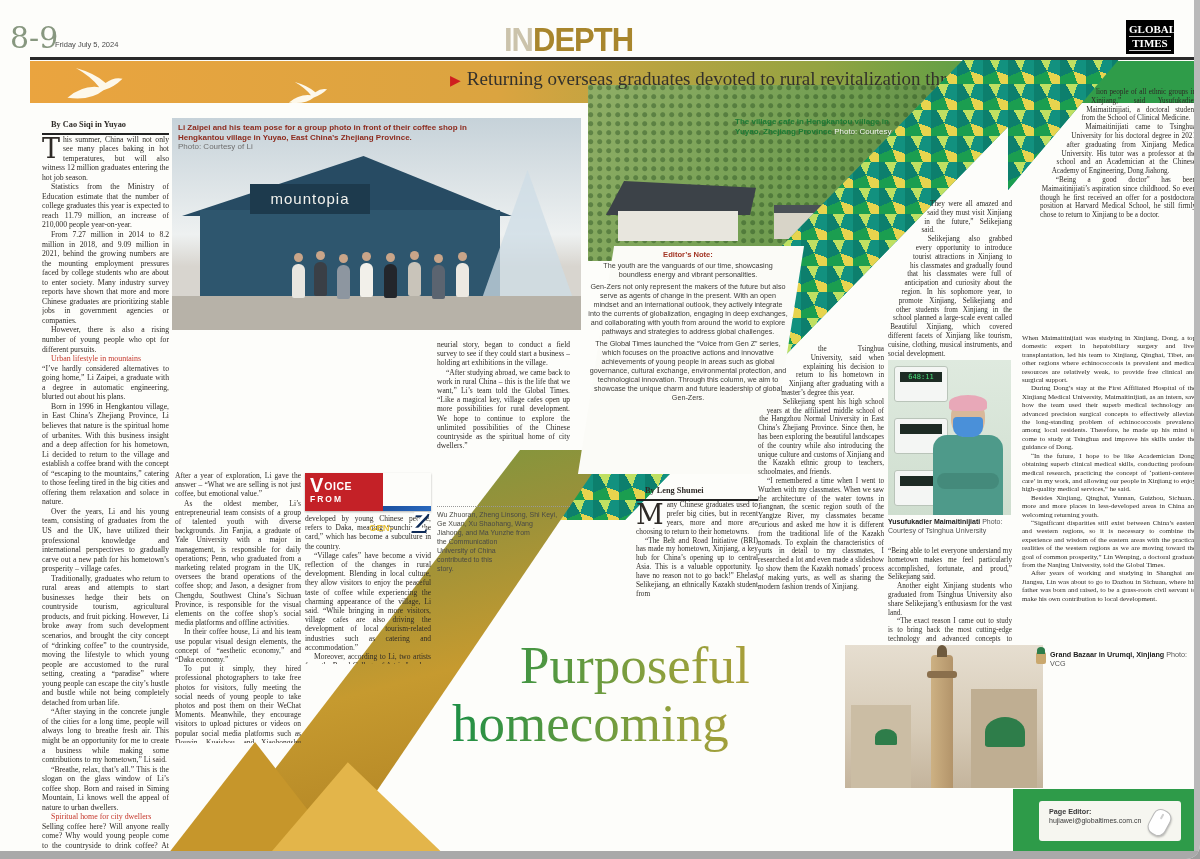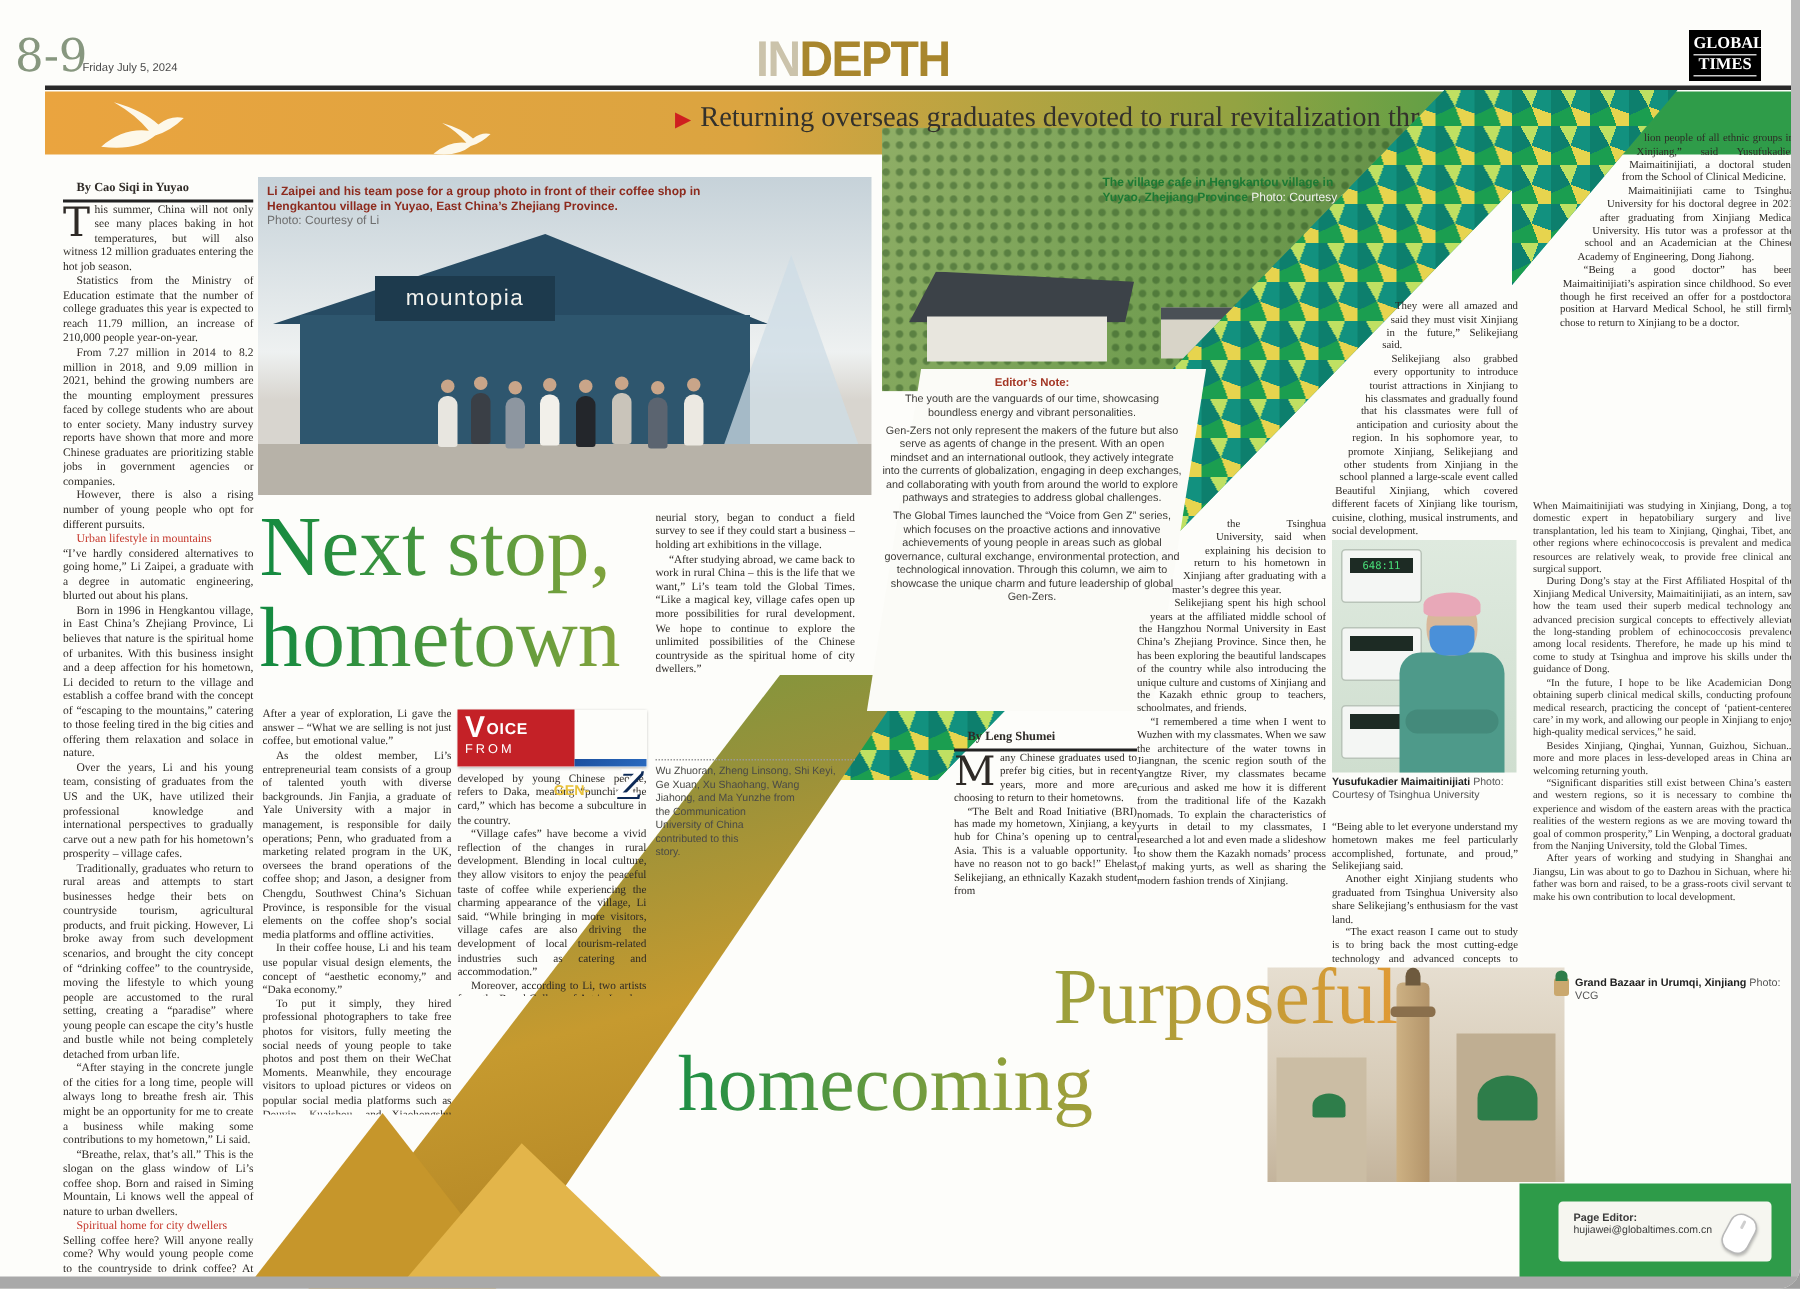--- a/index.html
+++ b/index.html
@@ -73,21 +73,21 @@
         font-family:"Liberation Sans",sans-serif;font-size:7.2px;line-height:9px;color:#3c3a36;}
   .note .ttl{font-weight:bold;color:#a33524;display:block;margin-bottom:2px;font-size:7.6px;}
   .note p{margin:0 0 3px;}
   
   .hl1{left:173px;top:334px;width:410px;z-index:4;font-size:57px;line-height:61px;
        background:linear-gradient(90deg,#128a40 0%,#7ca23c 55%,#d5a43a 100%);
        -webkit-background-clip:text;background-clip:text;color:transparent;}
   .hl2{left:452px;top:636px;width:480px;z-index:4;font-size:53px;line-height:58px;
        background:linear-gradient(90deg,#1e8f45 0%,#8fa03c 45%,#e09a35 100%);
        -webkit-background-clip:text;background-clip:text;color:transparent;}
-  .hl2 .l1{padding-left:68px;display:block;text-align:right;}
+  .hl2 .l1{padding-left:68px;display:block;}
   
   .t{z-index:4;text-align:justify;color:#2e2a26;overflow:hidden;}
   .t p{margin:0;text-indent:9px;}
   .t p.ni{text-indent:0;}
   .c1{left:42px;top:120px;width:127px;height:734px;font-size:7.7px;line-height:9.55px;}
   .c2{left:175px;top:471px;width:126px;height:272px;font-size:7.5px;line-height:9.2px;}
   .c3{left:305px;top:514px;width:126px;height:150px;font-size:7.5px;line-height:9.2px;}
   .c4{left:437px;top:340px;width:133px;height:160px;font-size:7.5px;line-height:9.2px;}
   .ca{left:636px;top:487px;width:122px;height:152px;font-size:7.3px;line-height:8.9px;}
   .cb{left:758px;top:345px;width:126px;height:316px;font-size:7.2px;line-height:8.8px;}
@@ -101,21 +101,21 @@
   .wrapL{float:left;shape-outside:polygon(0 0,100% 0,0 100%);clip-path:polygon(0 0,100% 0,0 100%);}
   .contrib{left:437px;top:506px;width:133px;height:92px;z-index:4;font-family:"Liberation Sans",sans-serif;
            font-size:7px;line-height:9px;color:#4a4a46;border-top:1px dotted #999;padding-top:3px;overflow:hidden;}
   .contrib .cut{float:right;width:100px;height:88px;shape-outside:polygon(100% 0,100% 100%,0 100%);}
   
   .badge{left:305px;top:473px;width:126px;height:38px;z-index:5;display:flex;
          font-family:"Liberation Sans",sans-serif;box-shadow:0 1px 2px rgba(0,0,0,.3);}
   .badge .red{background:#c42127;color:#fff;width:62%;padding:3px 0 0 5px;box-sizing:border-box;}
   .badge .red .v{font-size:20px;font-weight:bold;float:left;line-height:18px;margin-right:1px;}
   .badge .red .oice{font-size:10.5px;font-weight:bold;letter-spacing:.5px;}
-  .badge .red .from{display:block;font-size:8.5px;font-weight:normal;letter-spacing:2px;clear:none;}
+  .badge .red .from{display:block;font-size:8.5px;font-weight:bold;letter-spacing:2px;clear:none;}
   .badge .blue{background:linear-gradient(135deg,#1b4f9e,#2a6abf);width:38%;color:#fff;position:relative;margin-top:33px;}
   .badge .gen{position:absolute;left:-14px;top:16px;color:#e8c13a;font-weight:bold;font-size:9.5px;}
   .badge .z{position:absolute;right:4px;top:1px;font-size:27px;font-weight:bold;font-style:italic;
             text-shadow:1.5px 1.5px 0 #0d2a57;}
   
   .docphoto{left:888px;top:360px;width:123px;height:155px;z-index:4;background:linear-gradient(#dfeadf,#cfdecf);overflow:hidden;}
   .monitor{position:absolute;left:6px;width:52px;height:34px;background:#f4f6f4;border-radius:3px;border:1px solid #b9c4b9;}
   .monitor .scr{margin:5px;height:10px;background:#1d2b24;color:#49e07a;font-family:"DejaVu Sans Mono",monospace;
                 font-size:7px;line-height:10px;text-align:center;overflow:hidden;}
   .doc-body{position:absolute;right:8px;bottom:-6px;width:70px;height:86px;background:#4e9a8a;border-radius:14px 14px 0 0;}
@@ -206,21 +206,20 @@
   </div>
 
   <div class="abs note-bg"></div>
   <div class="abs note">
     <span class="ttl">Editor’s Note:</span>
     <p>The youth are the vanguards of our time, showcasing boundless energy and vibrant personalities.</p>
     <p>Gen-Zers not only represent the makers of the future but also serve as agents of change in the present. With an open mindset and an international outlook, they actively integrate into the currents of globalization, engaging in deep exchanges, and collaborating with youth from around the world to explore pathways and strategies to address global challenges.</p>
     <p>The Global Times launched the “Voice from Gen Z” series, which focuses on the proactive actions and innovative achievements of young people in areas such as global governance, cultural exchange, environmental protection, and technological innovation. Through this column, we aim to showcase the unique charm and future leadership of global Gen-Zers.</p>
   </div>
 
-  <div class="abs hl1"><span>Next stop,</span><br><span>hometown</span></div>
 
   <div class="abs t c1">
     <p class="byline">By Cao Siqi in Yuyao</p>
     <p class="ni"><span class="dc">T</span><span>his summer, China will not only see many places baking in hot temperatures, but will also witness 12 million graduates entering the hot job season.</span></p>
     <p>Statistics from the Ministry of Education estimate that the number of college graduates this year is expected to reach 11.79 million, an increase of 210,000 people year-on-year.</p>
     <p>From 7.27 million in 2014 to 8.2 million in 2018, and 9.09 million in 2021, behind the growing numbers are the mounting employment pressures faced by college students who are about to enter society. Many industry survey reports have shown that more and more Chinese graduates are prioritizing stable jobs in government agencies or companies.</p>
     <p>However, there is also a rising number of young people who opt for different pursuits.</p>
     <p class="subhead">Urban lifestyle in mountains</p>
     <p class="ni">“I’ve hardly considered alternatives to going home,” Li Zaipei, a graduate with a degree in automatic engineering, blurted out about his plans.</p>
     <p>Born in 1996 in Hengkantou village, in East China’s Zhejiang Province, Li believes that nature is the spiritual home of urbanites. With this business insight and a deep affection for his hometown, Li decided to return to the village and establish a coffee brand with the concept of “escaping to the mountains,” catering to those feeling tired in the big cities and offering them relaxation and solace in nature.</p>

